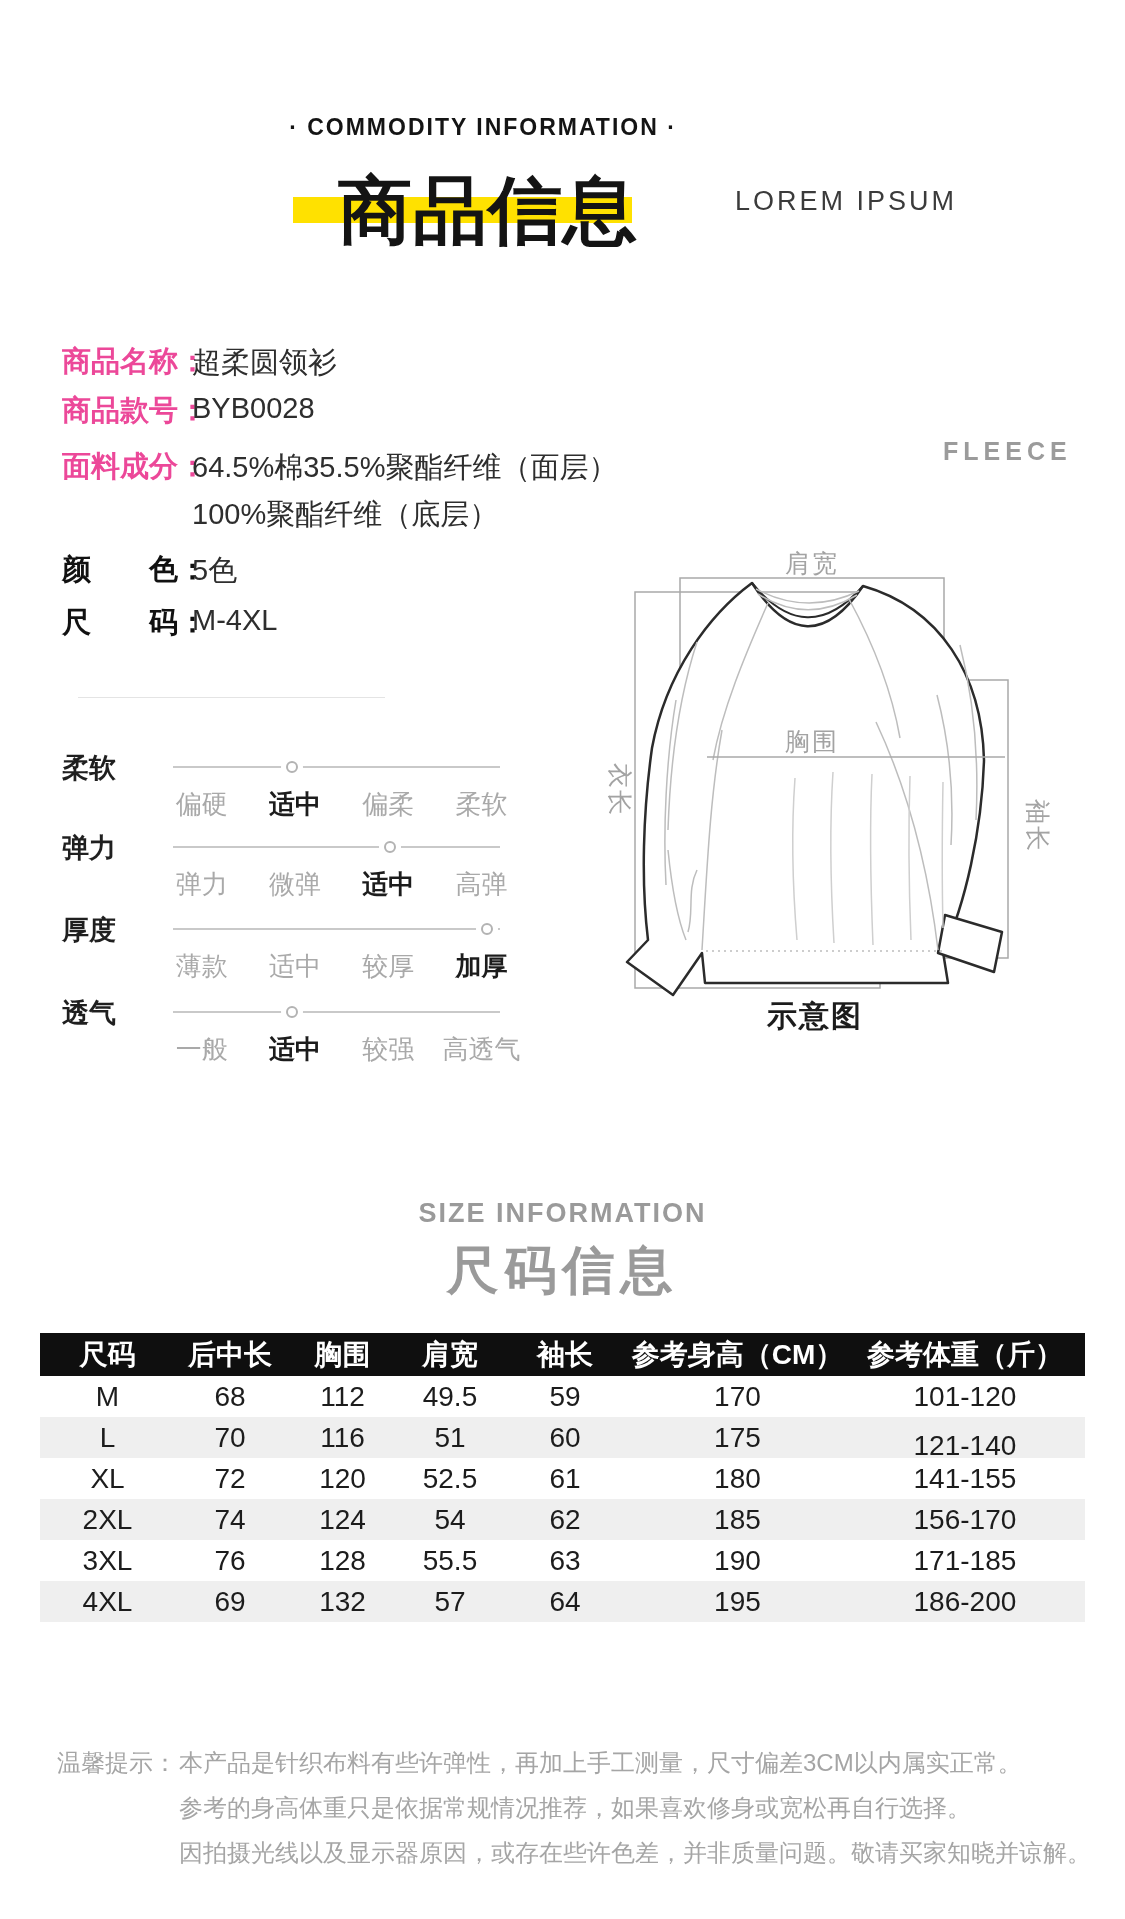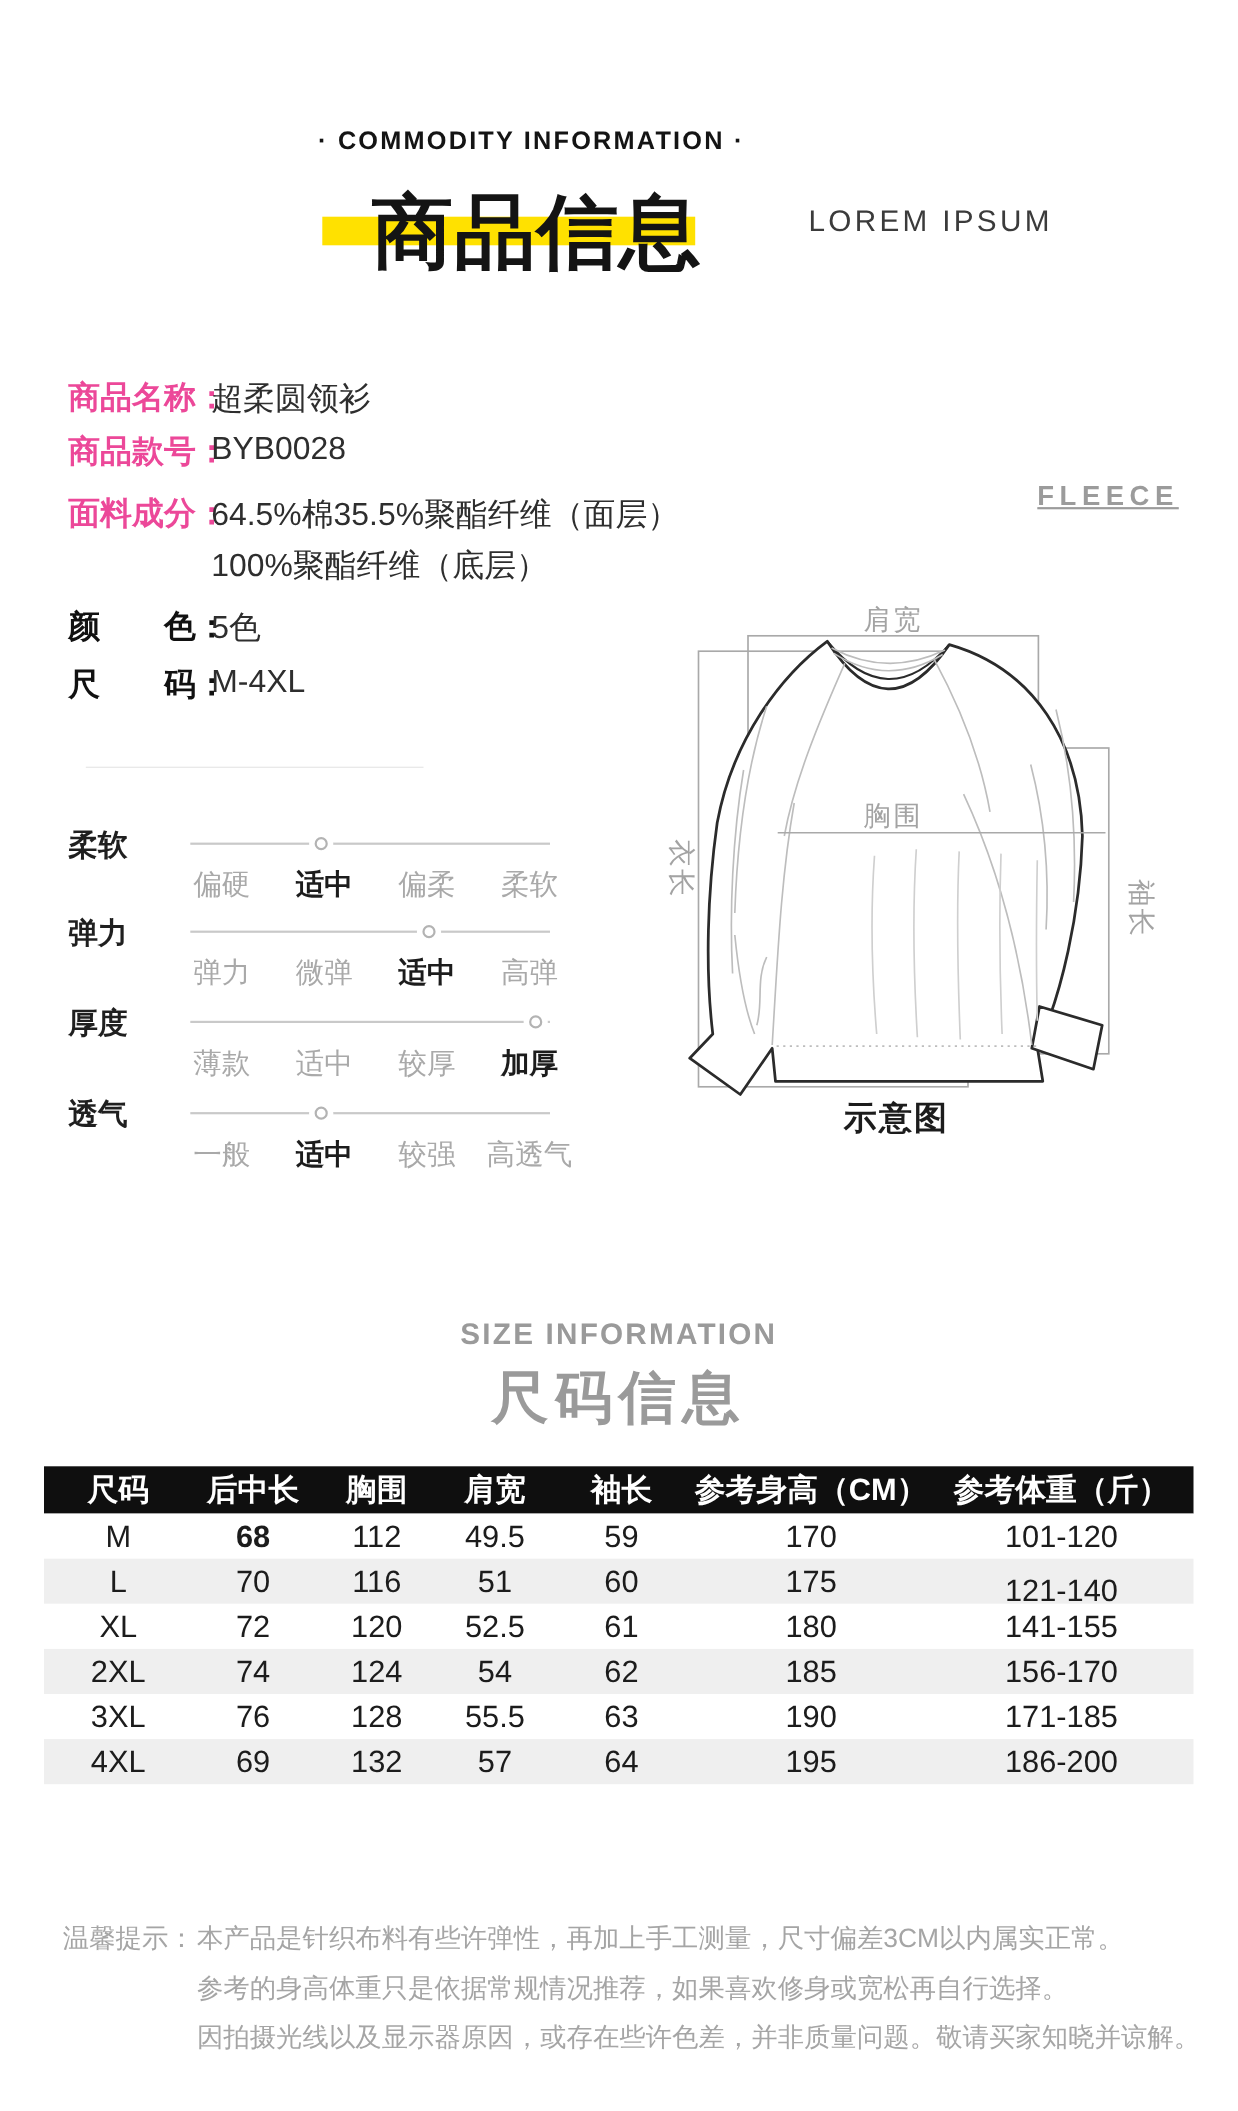--- a/index.html
+++ b/index.html
@@ -13,21 +13,21 @@
   .main-title{top:162px;left:0;width:976px;text-align:center;font-size:74px;font-weight:bold;
               letter-spacing:1px;color:#141414;z-index:2;}
   .lorem{left:735px;top:186px;font-size:27px;letter-spacing:3px;color:#3b3b3b;}
   
   .prow{left:62px;width:620px;height:40px;font-size:29px;}
   .plabel{position:absolute;left:0;top:0;font-weight:bold;color:#ec4899;}
   .pvalue{position:absolute;left:130px;top:1px;color:#2e2e2e;}
   .jlabel{position:absolute;left:0;top:0;width:116px;font-weight:bold;color:#111;
           display:inline-block;text-align:justify;text-align-last:justify;}
   .jcolon{position:absolute;left:116px;top:0;font-weight:bold;color:#111;}
-  .fleece{left:943px;top:437px;font-size:25px;font-weight:bold;letter-spacing:5px;color:#9b9b9b;text-decoration:underline;}
+  .fleece{left:943px;top:437px;font-size:25px;font-weight:bold;letter-spacing:5px;color:#9b9b9b;}
   .divider{left:78px;top:697px;width:307px;height:1px;background:#e4e4e4;}
   
   .attr-row{position:absolute;left:62px;width:470px;height:78px;}
   .attr-name{position:absolute;left:0;top:3px;font-size:27px;font-weight:bold;color:#1f1f1f;}
   .attr-track{position:absolute;left:111px;top:14px;width:327px;height:12px;}
   .track-line{position:absolute;left:0;right:0;top:5px;height:2px;background:#c9c9c9;}
   .track-dot{position:absolute;top:0;width:8px;height:8px;border:2px solid #b3b3b3;border-radius:50%;
              background:#fff;box-shadow:0 0 0 5px #fff;}
   .attr-levels{position:absolute;left:93px;top:40px;width:373px;display:flex;}
   .lvl{flex:0 0 25%;text-align:center;font-size:26px;color:#a9a9a9;}
@@ -192,21 +192,21 @@
         <div class="t-cell" style="flex: 0 0 12.92%;">尺码</div>
         <div class="t-cell" style="flex: 0 0 10.53%;">后中长</div>
         <div class="t-cell" style="flex: 0 0 11%;">胸围</div>
         <div class="t-cell" style="flex: 0 0 9.57%;">肩宽</div>
         <div class="t-cell" style="flex: 0 0 12.44%;">袖长</div>
         <div class="t-cell" style="flex: 0 0 20.57%;">参考身高（CM）</div>
         <div class="t-cell" style="flex: 0 0 22.97%;">参考体重（斤）</div>
       </div>
       <div class="t-row">
         <div class="t-cell" style="flex: 0 0 12.92%;">M</div>
-        <div class="t-cell" style="flex: 0 0 10.53%; font-weight: bold;">68</div>
+        <div class="t-cell" style="flex: 0 0 10.53%;">68</div>
         <div class="t-cell" style="flex: 0 0 11%;">112</div>
         <div class="t-cell" style="flex: 0 0 9.57%;">49.5</div>
         <div class="t-cell" style="flex: 0 0 12.44%;">59</div>
         <div class="t-cell" style="flex: 0 0 20.57%;">170</div>
         <div class="t-cell" style="flex: 0 0 22.97%;">101-120</div>
       </div>
       <div class="t-row alt">
         <div class="t-cell" style="flex: 0 0 12.92%;">L</div>
         <div class="t-cell" style="flex: 0 0 10.53%;">70</div>
         <div class="t-cell" style="flex: 0 0 11%;">116</div>

